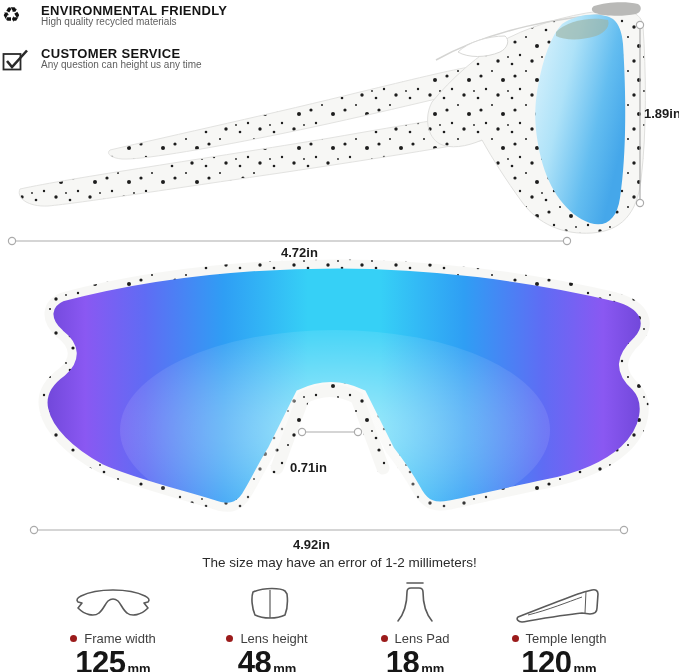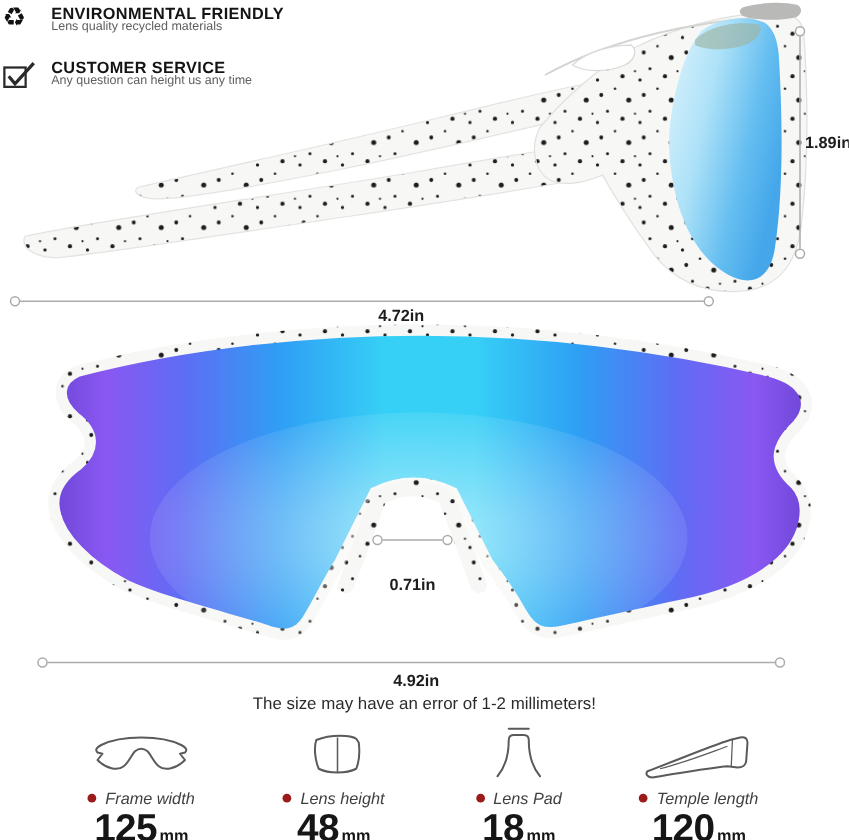--- a/index.html
+++ b/index.html
@@ -9,27 +9,27 @@
     font-family:"Liberation Sans", sans-serif;
     -webkit-font-smoothing:antialiased;
   }
   .abs{position:absolute;}
   
   .feat-title{font-size:13px;font-weight:bold;color:#141414;letter-spacing:.3px;white-space:nowrap;}
   .feat-sub{font-size:10px;color:#5f5f5f;white-space:nowrap;}
   .recycle-glyph{font-size:21px;line-height:1;color:#111;}
   
   .dim-label{font-size:13px;font-weight:bold;color:#1c1c1c;white-space:nowrap;}
-  .dim-center{text-align:center;}
+  .dim-center{}
   
   .note{width:679px;text-align:center;font-size:13.5px;color:#2b2b2b;}
   
   .spec-col{width:148px;display:flex;flex-direction:column;align-items:center;}
   .spec-icon-box{height:44px;display:flex;align-items:flex-end;justify-content:center;}
-  .spec-label-row{display:flex;align-items:center;margin-top:7px;font-style:italic;}
+  .spec-label-row{display:flex;align-items:center;margin-top:7px;}
   .spec-bullet{width:7px;height:7px;border-radius:50%;background:#9b1b1b;margin-right:7px;flex:none;}
   .spec-label{font-size:13px;color:#3f3f3f;white-space:nowrap;}
   .spec-value-row{display:flex;align-items:baseline;margin-top:1px;}
   .spec-value{font-size:31px;font-weight:bold;color:#161616;letter-spacing:-.5px;line-height:1;}
   .spec-unit{font-size:13px;font-weight:bold;color:#161616;margin-left:2px;}
 </style>
 </head>
 <body>
 
 <svg class="abs" style="left:0;top:0" width="679" height="672" viewBox="0 0 679 672">
@@ -108,21 +108,21 @@
 
     <line x1="38" y1="530" x2="620" y2="530"></line>
     <circle cx="34" cy="530" r="3.6"></circle>
     <circle cx="624" cy="530" r="3.6"></circle>
   </g>
 </svg>
 
 <div class="abs" style="left:2px;top:3px">
   <span class="recycle-glyph abs" style="left:0;top:1px">♻</span>
   <div class="feat-title abs" style="left:39px;top:0">ENVIRONMENTAL FRIENDLY</div>
-  <div class="feat-sub abs" style="left:39px;top:13px">Lens quality recycled materials</div>
+  <div class="feat-sub abs" style="left:39px;top:13px">High quality recycled materials</div>
 </div>
 <div class="abs" style="left:2px;top:46px">
   <svg class="abs" style="left:0;top:2px" width="28" height="24" viewBox="0 0 28 24">
     <rect x="1.5" y="6" width="17" height="15.5" fill="#ffffff" stroke="#2a2a2a" stroke-width="1.8"></rect>
     <path d="M5 13 L10 19 L25 2.5" fill="none" stroke="#2a2a2a" stroke-width="2.6"></path>
   </svg>
   <div class="feat-title abs" style="left:39px;top:0">CUSTOMER SERVICE</div>
   <div class="feat-sub abs" style="left:39px;top:13px">Any question can height us any time</div>
 </div>
 

